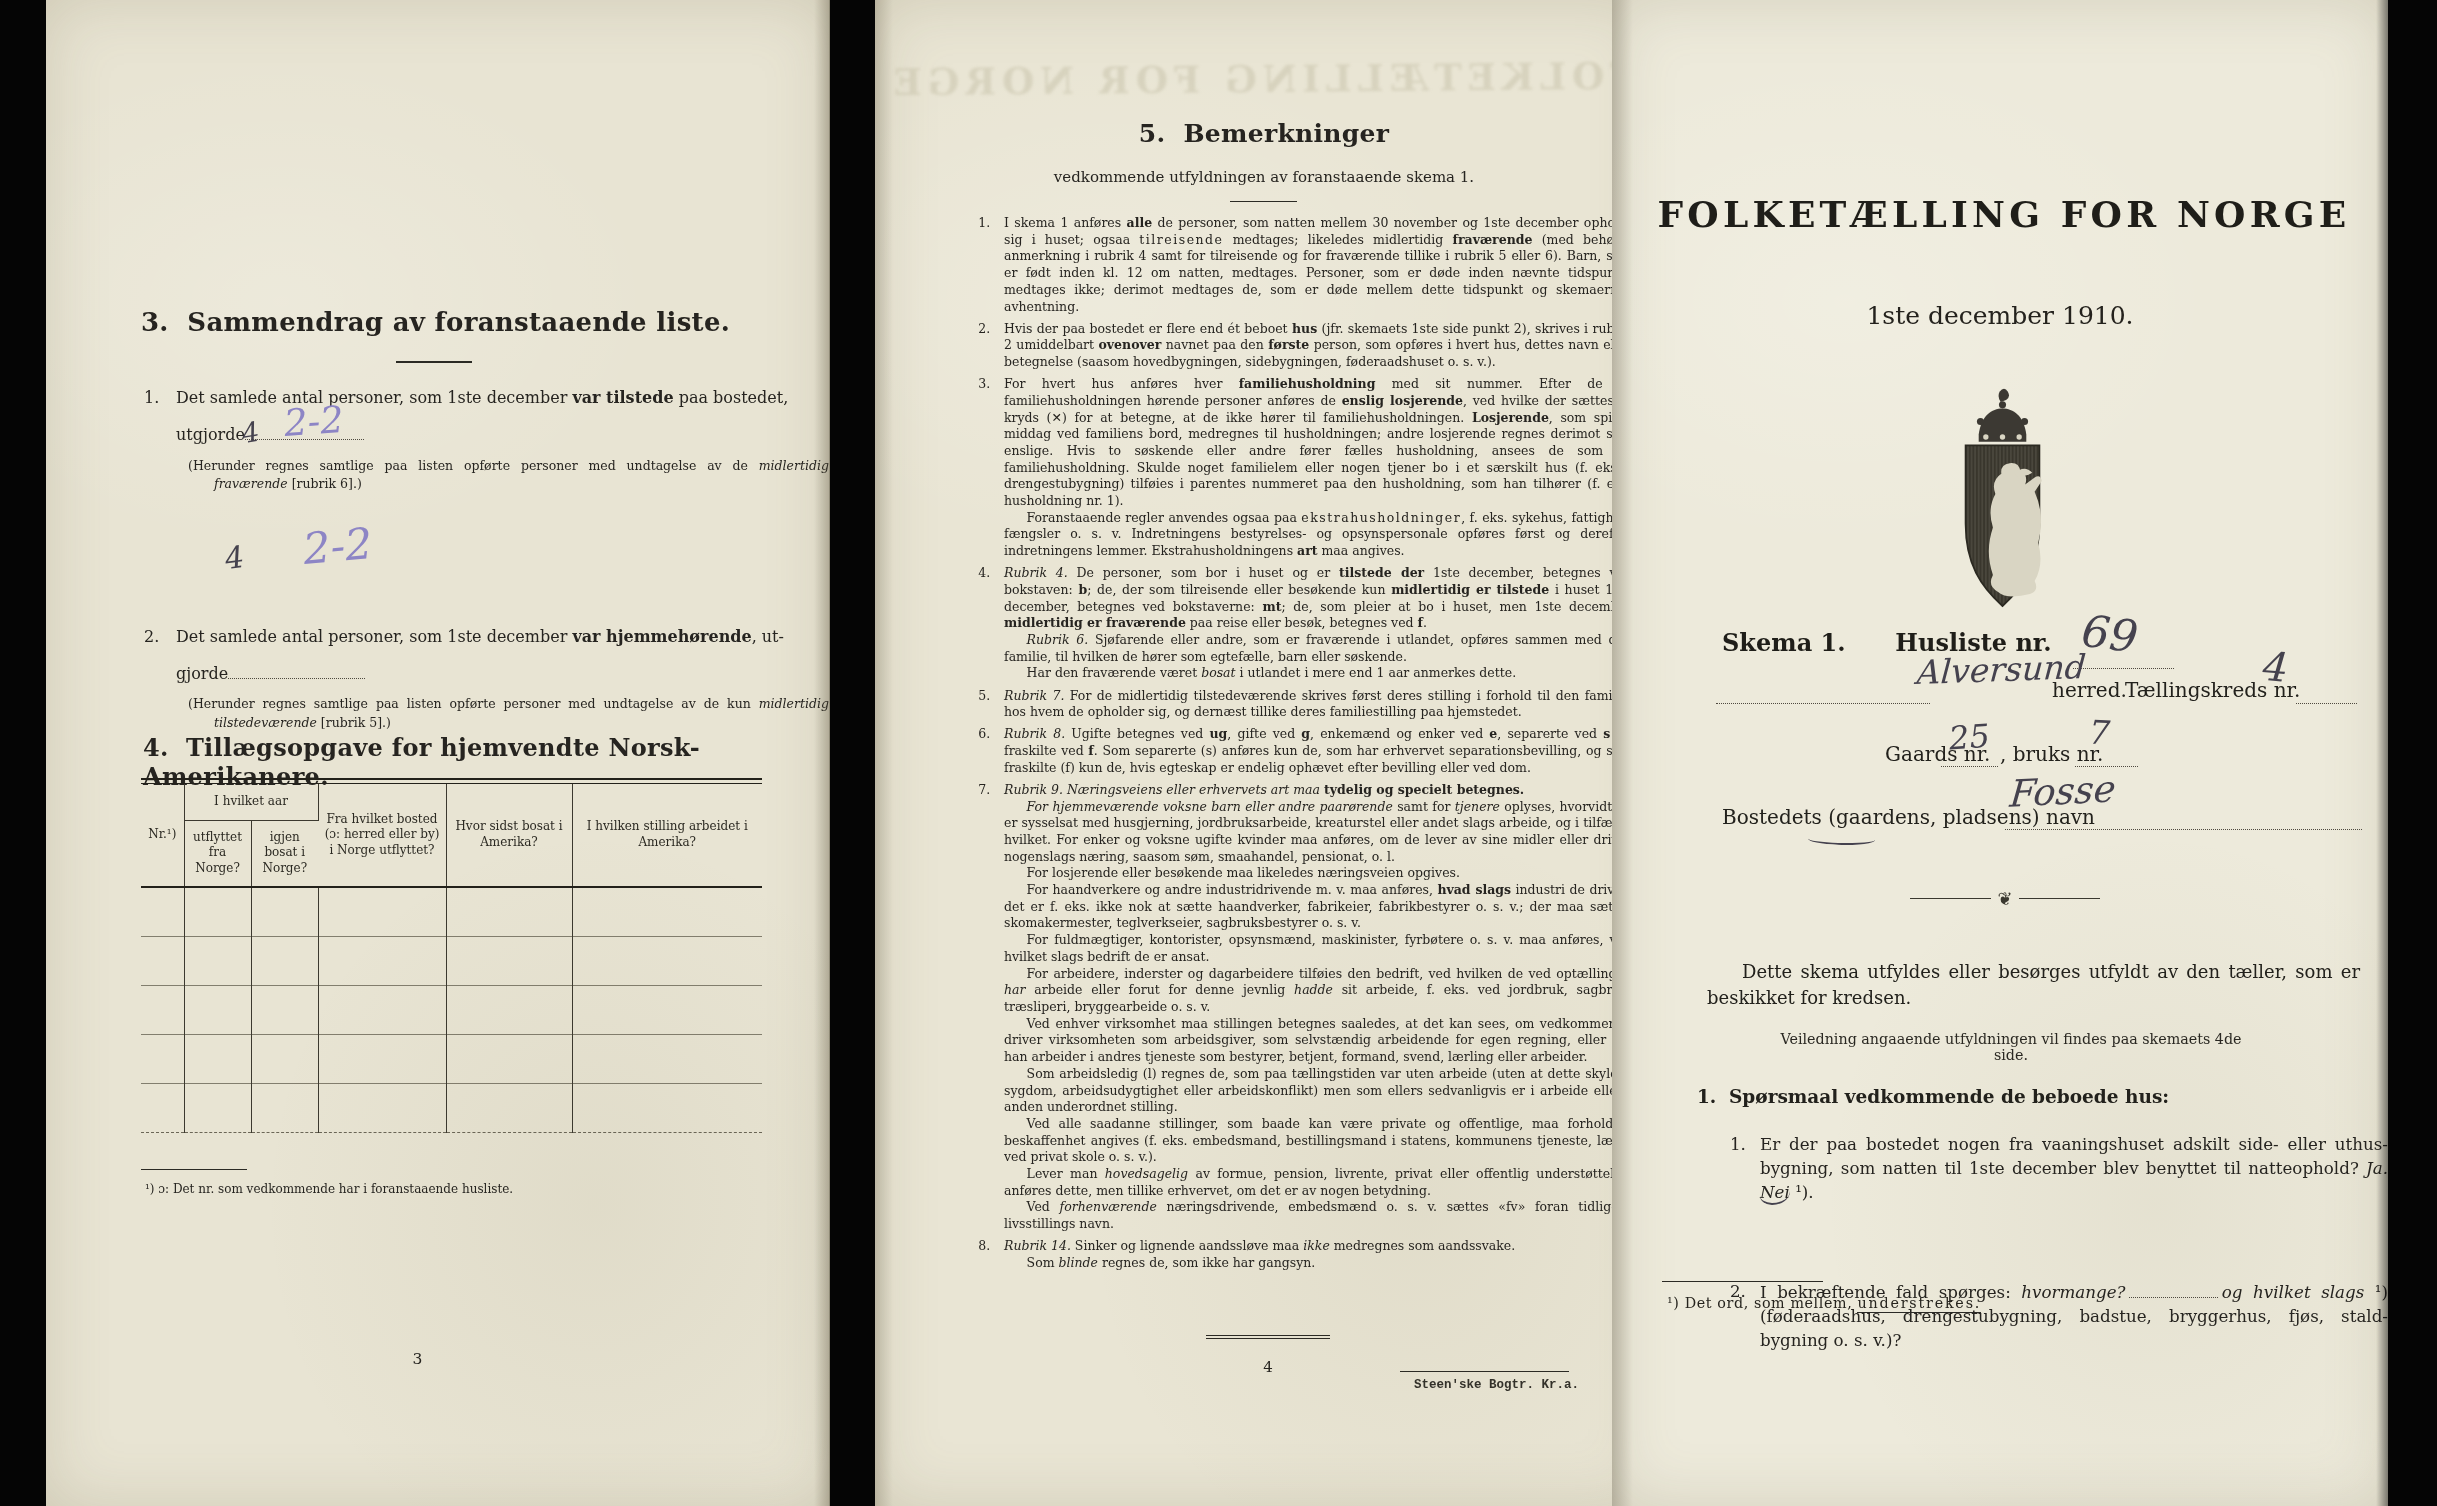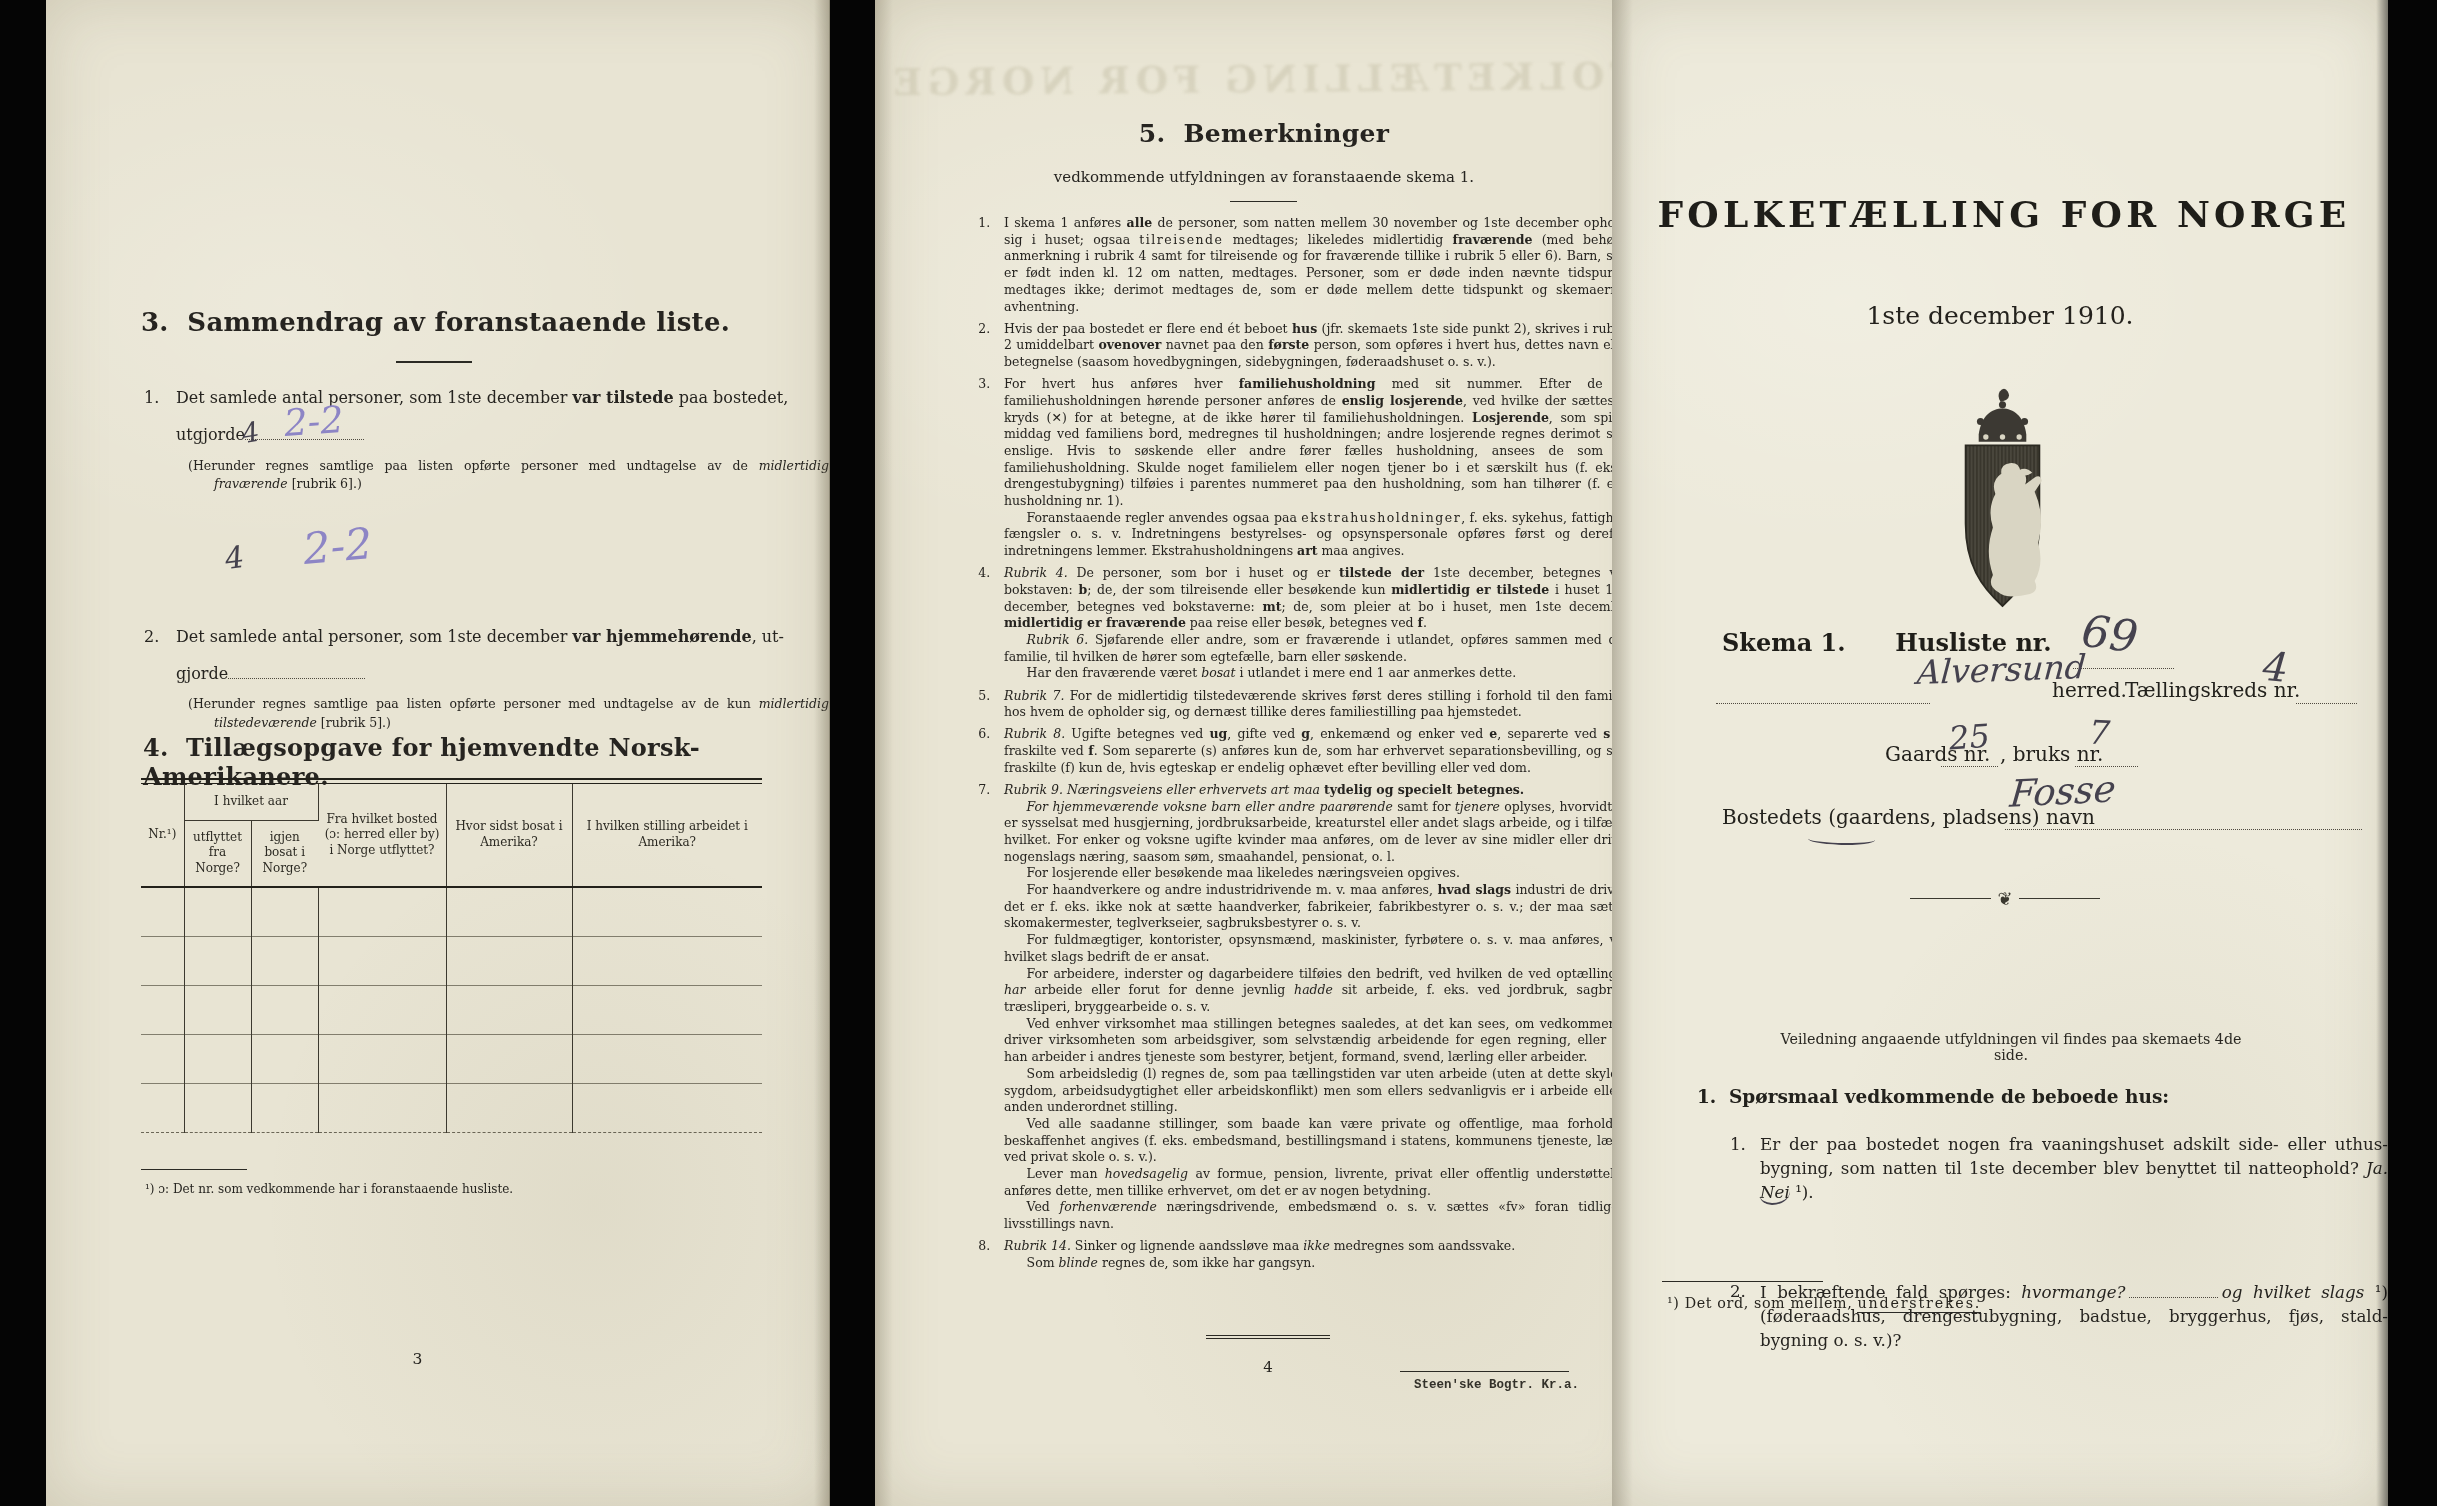--- a/index.html
+++ b/index.html
@@ -311,20 +311,21 @@
   <div class="abs dots" style="left:393px;top:802px;width:357px;height:27px;"></div>
   <div class="abs hw" style="left:398px;top:770px;font-size:37px;transform:rotate(-3deg) skewX(-8deg);">Fosse</div>
   <div class="abs" style="left:196px;top:833px;width:67px;height:9.5px;border-bottom:2.1px solid #45424e;border-radius:0 0 60% 50%;transform:rotate(2deg);"></div>
 
   <div class="abs divider" style="left:298px;top:888px;width:190px;">
     <div class="line"></div>
     <div style="font-size:18px;">❦</div>
     <div class="line"></div>
   </div>
 
+  <div class="abs" style="left:95px;top:959px;width:653px;font-size:18px;line-height:26px;text-indent:35px;text-align:justify;color:#22211c;">Dette skema utfyldes eller besørges utfyldt av den tæller, som er beskikket for kredsen.</div>
 
   <div class="abs ctr" style="left:161px;top:1031px;width:476px;font-size:14.3px;color:#2a2822;">Veiledning angaaende utfyldningen vil findes paa skemaets 4de side.</div>
 
   <div class="abs" style="left:85px;top:1086px;font-size:18.5px;font-weight:bold;color:#22211c;">1.</div>
   <div class="abs" style="left:117px;top:1086px;font-size:18.5px;font-weight:600;color:#22211c;">Spørsmaal vedkommende de beboede hus:</div>
 
   <div class="abs q-item" style="left:118px;top:1132px;width:628px;">
     <span class="q-num">1.</span>
     <span><span>Er der paa bostedet nogen fra vaaningshuset adskilt side- eller uthus-bygning, som natten til 1ste december blev benyttet til natteophold?   </span><span class="run-i">Ja.</span><span>   </span><span class="run-i run-hwu">Nei</span><span> ¹).</span></span>
   </div>

